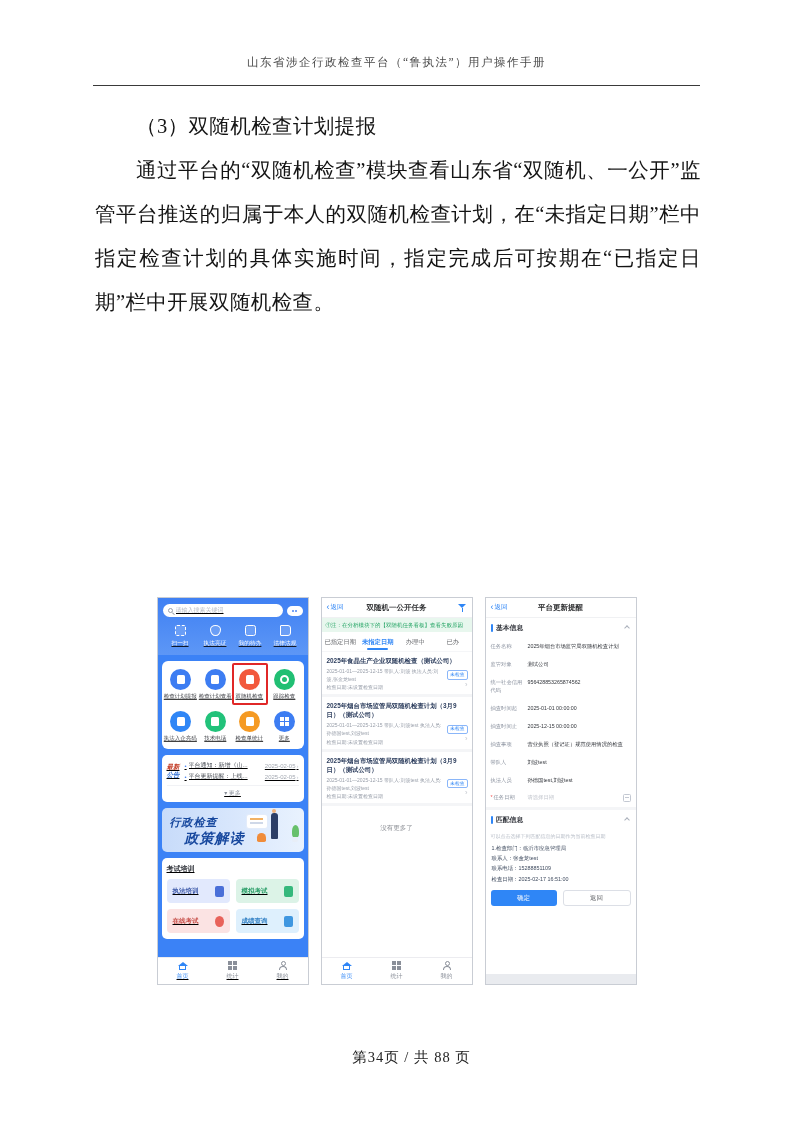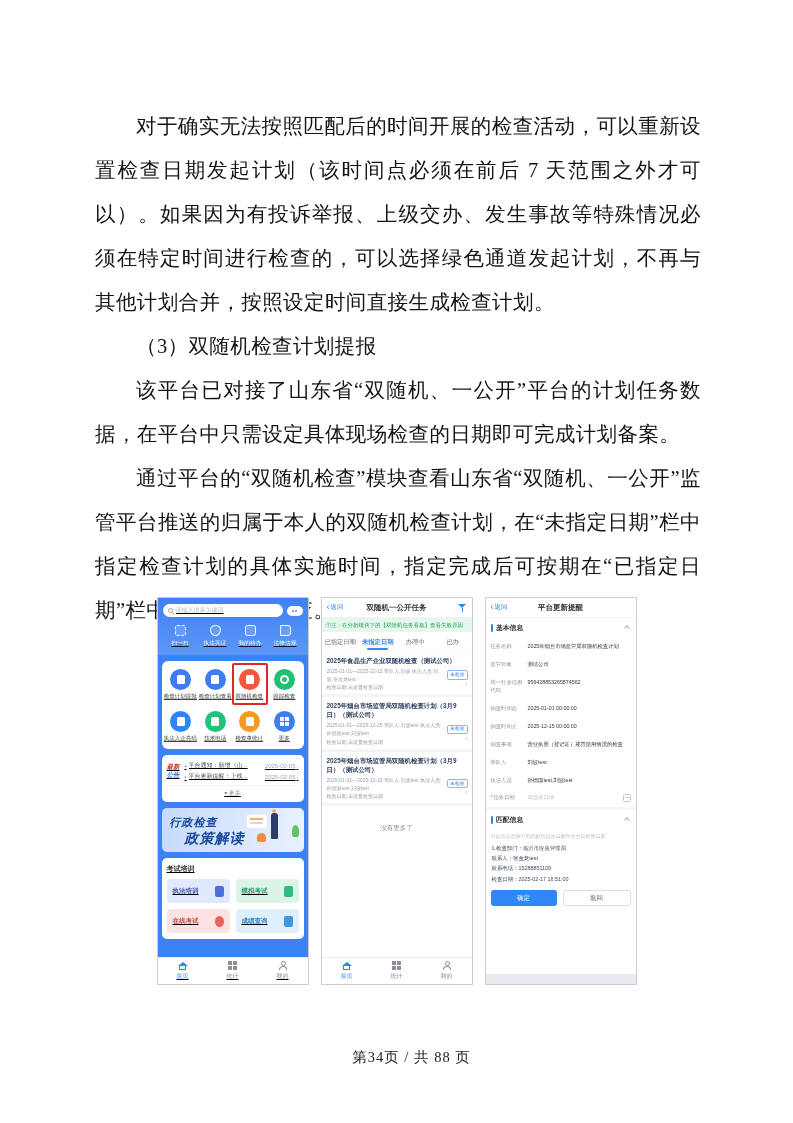--- a/index.html
+++ b/index.html
@@ -164,25 +164,24 @@
   .btn { flex:1; height:16px; border-radius:3px; font-size:6.5px; display:flex; align-items:center; justify-content:center; }
   .btn-primary { background:#2f86f6; color:#fff; }
   .btn-plain { background:#fff; border:1px solid #dcdfe6; color:#606266; }
   .p3-strip { margin-top:auto; height:10px; background:#e9ebef; flex:0 0 auto; }
 </style>
 </head>
 <body>
 
 <div class="page">
 
+  <div class="doc-header">山东省涉企行政检查平台（“鲁执法”）用户操作手册</div>
 
   <div class="doc-body">
-    <p>对于确实无法按照匹配后的时间开展的检查活动，可以重新设置检查日期发起计划（该时间点必须在前后 7 天范围之外才可以）。如果因为有投诉举报、上级交办、发生事故等特殊情况必须在特定时间进行检查的，可以选择绿色通道发起计划，不再与其他计划合并，按照设定时间直接生成检查计划。</p>
     <p>（3）双随机检查计划提报</p>
-    <p>该平台已对接了山东省“双随机、一公开”平台的计划任务数据，在平台中只需设定具体现场检查的日期即可完成计划备案。</p>
     <p>通过平台的“双随机检查”模块查看山东省“双随机、一公开”监管平台推送的归属于本人的双随机检查计划，在“未指定日期”栏中指定检查计划的具体实施时间，指定完成后可按期在“已指定日期”栏中开展双随机检查。</p>
   </div>
 
   <div class="figures">
 
     <div class="phone phone-home">
       <div class="p1-header">
         <div class="search-row">
           <div class="search-pill">
             <span class="mag"></span>

